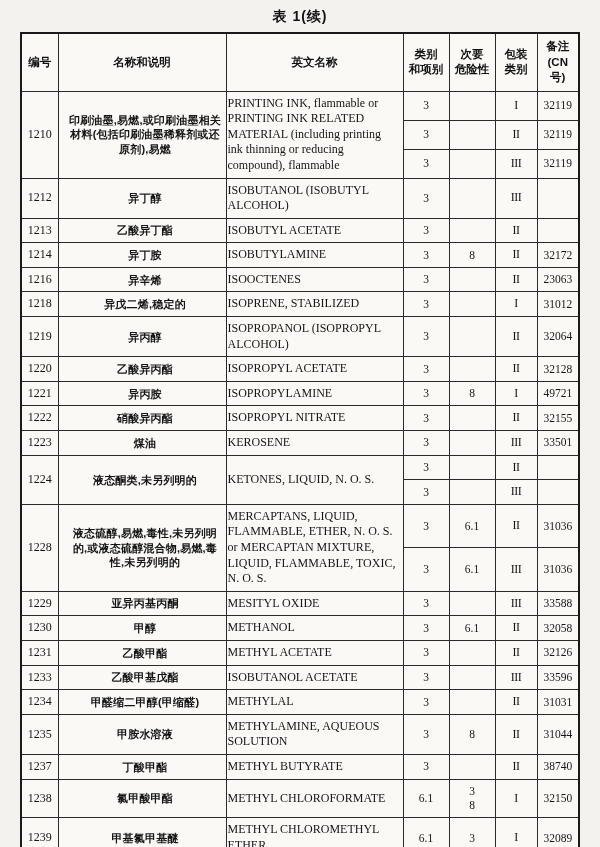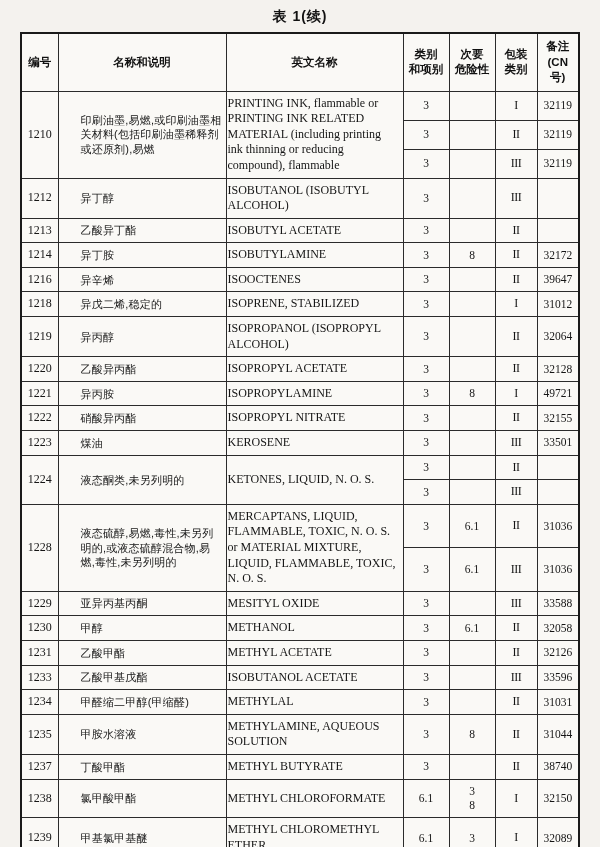--- a/index.html
+++ b/index.html
@@ -54,23 +54,23 @@
     font-size: 11px;
     line-height: 1.3;
     padding: 4px 3px;
   }
   .td-id {
     text-align: center;
     font-family: "Liberation Serif", serif;
     font-size: 12px;
   }
   .td-cn {
-    font-weight: normal;
-    text-align: left;
-    padding-left: 22px;
+    font-weight: bold;
+    text-align: center;
+    padding-left: 10px;
     padding-right: 4px;
     letter-spacing: 0.2px;
   }
   .td-en {
     font-family: "Liberation Serif", serif;
     font-size: 12px;
     text-align: left;
     padding-left: 1px;
     padding-right: 4px;
   }
@@ -168,21 +168,21 @@
           <td class="td-pack">II</td>
           <td class="td-num">32172</td>
         </tr>
         <tr>
           <td class="td-id">1216</td>
           <td class="td-cn">异辛烯</td>
           <td class="td-en">ISOOCTENES</td>
           <td class="td-num">3</td>
           <td class="td-num td-pre"></td>
           <td class="td-pack">II</td>
-          <td class="td-num">39647</td>
+          <td class="td-num">23063</td>
         </tr>
         <tr>
           <td class="td-id">1218</td>
           <td class="td-cn">异戊二烯,稳定的</td>
           <td class="td-en">ISOPRENE, STABILIZED</td>
           <td class="td-num">3</td>
           <td class="td-num td-pre"></td>
           <td class="td-pack">I</td>
           <td class="td-num">31012</td>
         </tr>
@@ -242,21 +242,21 @@
         </tr>
         <tr>
           <td class="td-num">3</td>
           <td class="td-num td-pre"></td>
           <td class="td-pack">III</td>
           <td class="td-num"></td>
         </tr>
         <tr>
           <td class="td-id" rowspan="2">1228</td>
           <td class="td-cn" rowspan="2">液态硫醇,易燃,毒性,未另列明的,或液态硫醇混合物,易燃,毒性,未另列明的</td>
-          <td class="td-en" rowspan="2">MERCAPTANS, LIQUID, FLAMMABLE, TOXIC, N. O. S. or MATERIAL MIXTURE, LIQUID, FLAMMABLE, TOXIC, N. O. S.</td>
+          <td class="td-en" rowspan="2">MERCAPTANS, LIQUID, FLAMMABLE, ETHER, N. O. S. or MERCAPTAN MIXTURE, LIQUID, FLAMMABLE, TOXIC, N. O. S.</td>
           <td class="td-num">3</td>
           <td class="td-num td-pre">6.1</td>
           <td class="td-pack">II</td>
           <td class="td-num">31036</td>
         </tr>
         <tr>
           <td class="td-num">3</td>
           <td class="td-num td-pre">6.1</td>
           <td class="td-pack">III</td>
           <td class="td-num">31036</td>

